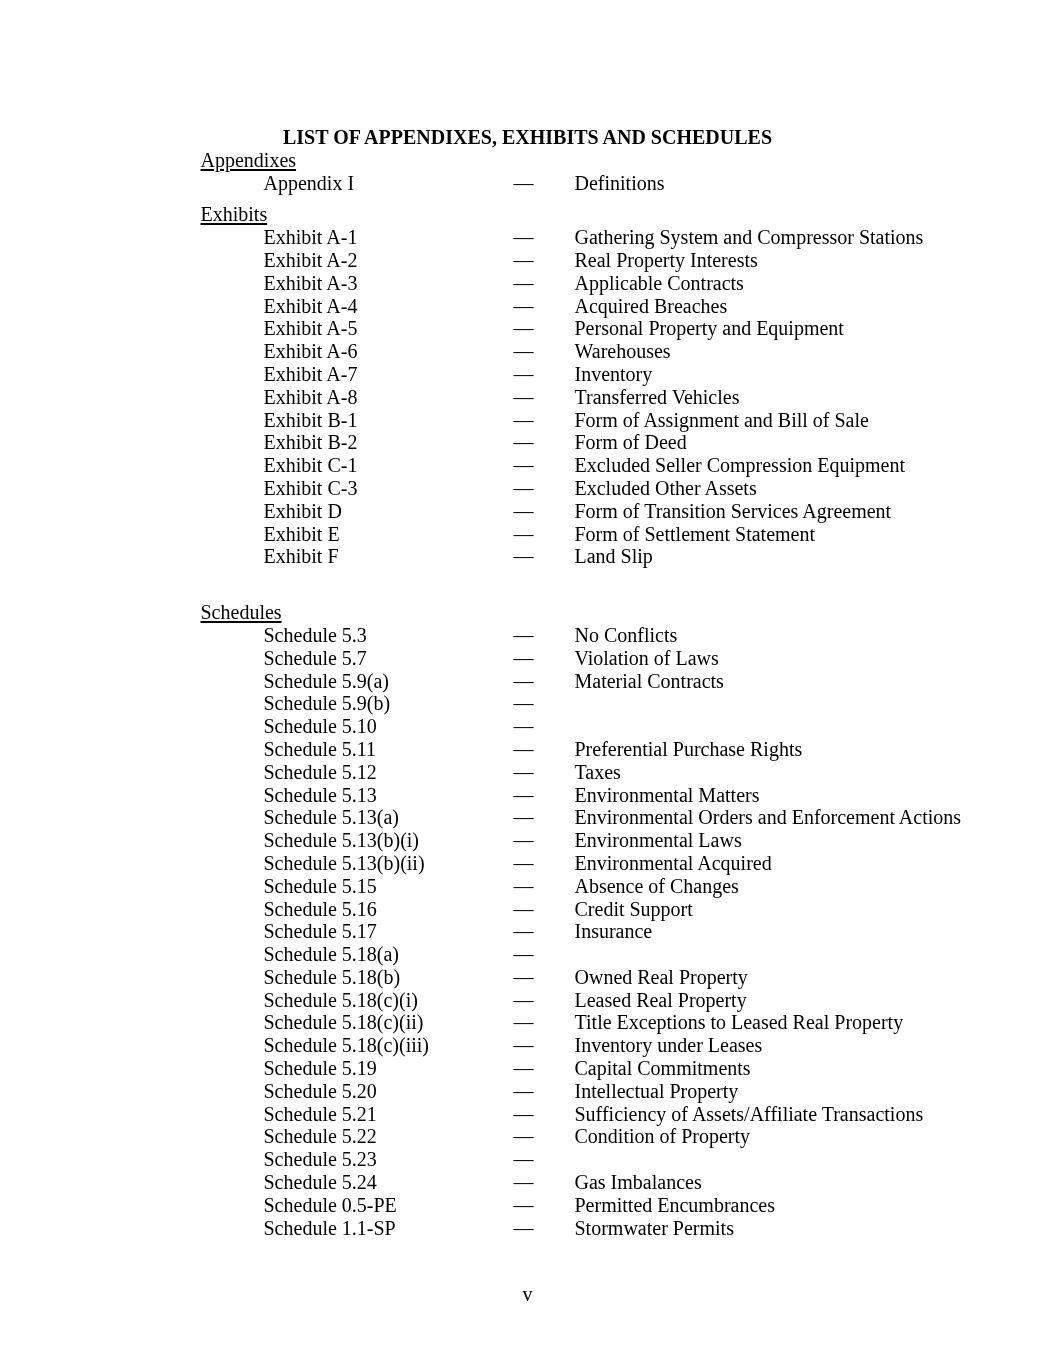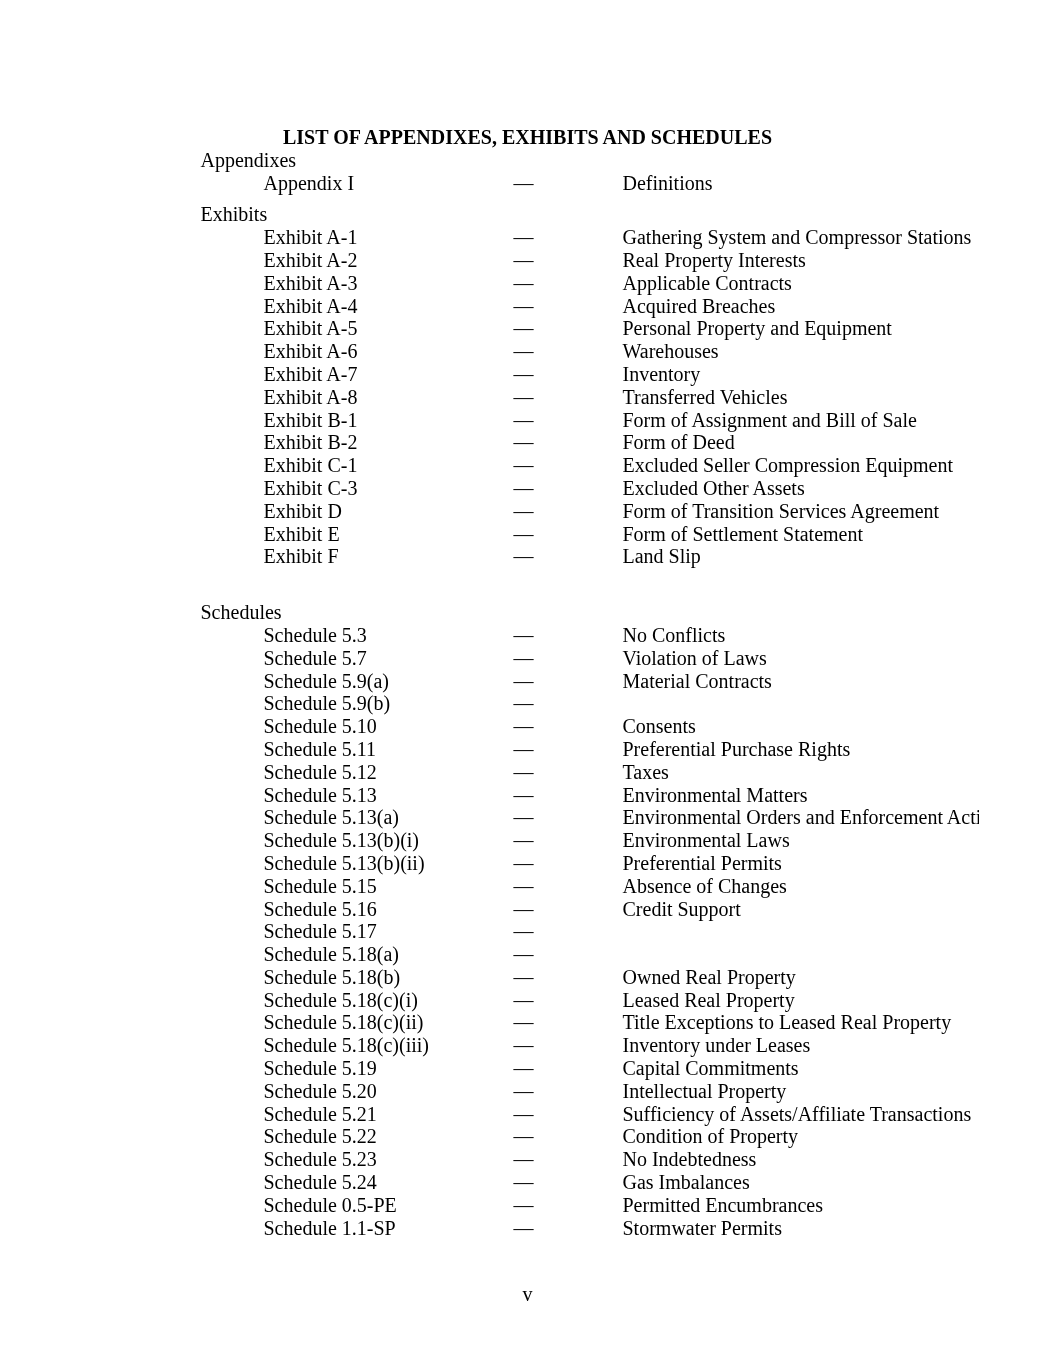--- a/index.html
+++ b/index.html
@@ -25,30 +25,31 @@
     margin: 126px 0 0 0;
     font-size: 20px;
     font-weight: bold;
     text-align: center;
     line-height: 22.8px;
   }
   .section { margin: 0; }
   .section-1 { margin-top: 9px; }   
   .section-2 { margin-top: 33px; }  
   .section-heading {
+    text-decoration: underline;
     text-underline-offset: 2px;
   }
   .row {
     display: grid;
     grid-template-columns: 250px 61px 1fr;
     padding-left: 63px;
   }
   .row .label { white-space: nowrap; }
   .row .dash  { white-space: nowrap; }
-  .row .desc  { white-space: nowrap; margin-left: 48px; }
+  .row .desc  { white-space: nowrap; }
   .footer {
     margin-top: 44px;
     text-align: center;
   }
 </style>
 </head>
 <body>
 
 <div class="page">
   <h1 class="title">LIST OF APPENDIXES, EXHIBITS AND SCHEDULES</h1>
@@ -181,21 +182,20 @@
   </div>
 
   <div class="row">
     <span class="label">Schedule 5.9(b)</span>
     <span class="dash">—</span>
   </div>
 
   <div class="row">
     <span class="label">Schedule 5.10</span>
     <span class="dash">—</span>
-    <span class="desc">Consents</span>
   </div>
 
   <div class="row">
     <span class="label">Schedule 5.11</span>
     <span class="dash">—</span>
     <span class="desc">Preferential Purchase Rights</span>
   </div>
 
   <div class="row">
     <span class="label">Schedule 5.12</span>
@@ -217,38 +217,39 @@
 
   <div class="row">
     <span class="label">Schedule 5.13(b)(i)</span>
     <span class="dash">—</span>
     <span class="desc">Environmental Laws</span>
   </div>
 
   <div class="row">
     <span class="label">Schedule 5.13(b)(ii)</span>
     <span class="dash">—</span>
-    <span class="desc">Preferential Permits</span>
+    <span class="desc">Environmental Acquired</span>
   </div>
 
   <div class="row">
     <span class="label">Schedule 5.15</span>
     <span class="dash">—</span>
     <span class="desc">Absence of Changes</span>
   </div>
 
   <div class="row">
     <span class="label">Schedule 5.16</span>
     <span class="dash">—</span>
     <span class="desc">Credit Support</span>
   </div>
 
   <div class="row">
     <span class="label">Schedule 5.17</span>
     <span class="dash">—</span>
+    <span class="desc">Insurance</span>
   </div>
 
   <div class="row">
     <span class="label">Schedule 5.18(a)</span>
     <span class="dash">—</span>
   </div>
 
   <div class="row">
     <span class="label">Schedule 5.18(b)</span>
     <span class="dash">—</span>
@@ -293,21 +294,20 @@
 
   <div class="row">
     <span class="label">Schedule 5.22</span>
     <span class="dash">—</span>
     <span class="desc">Condition of Property</span>
   </div>
 
   <div class="row">
     <span class="label">Schedule 5.23</span>
     <span class="dash">—</span>
-    <span class="desc">No Indebtedness</span>
   </div>
 
   <div class="row">
     <span class="label">Schedule 5.24</span>
     <span class="dash">—</span>
     <span class="desc">Gas Imbalances</span>
   </div>
 
   <div class="row">
     <span class="label">Schedule 0.5-PE</span>

